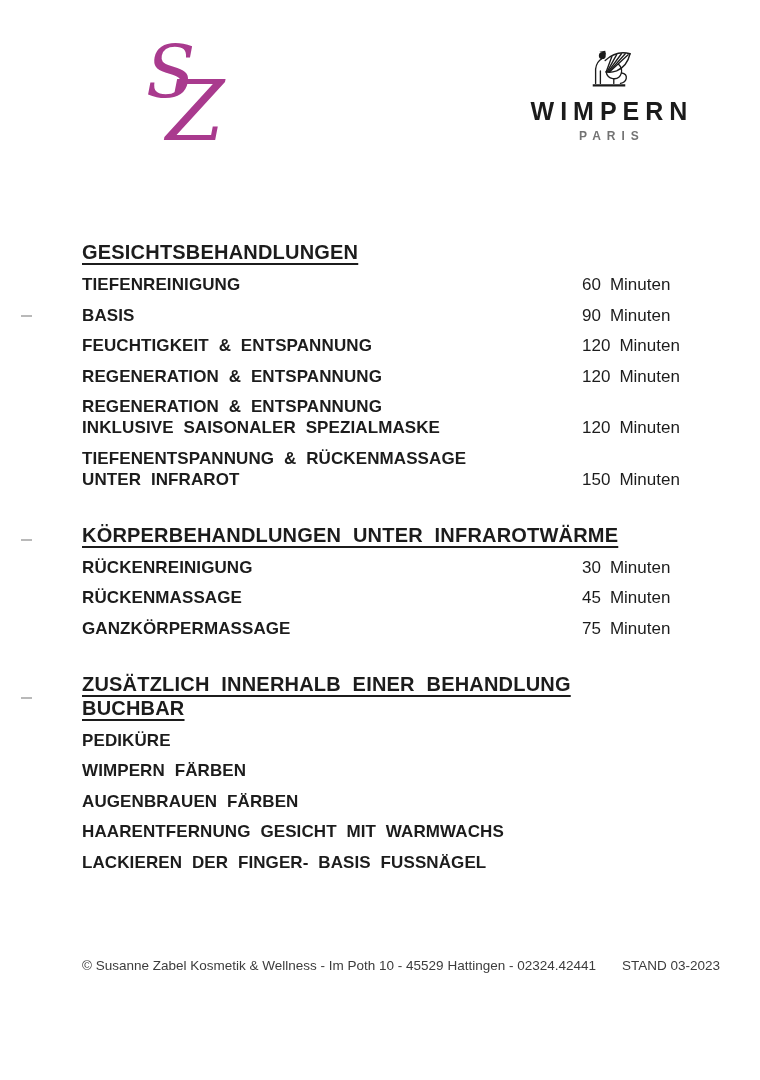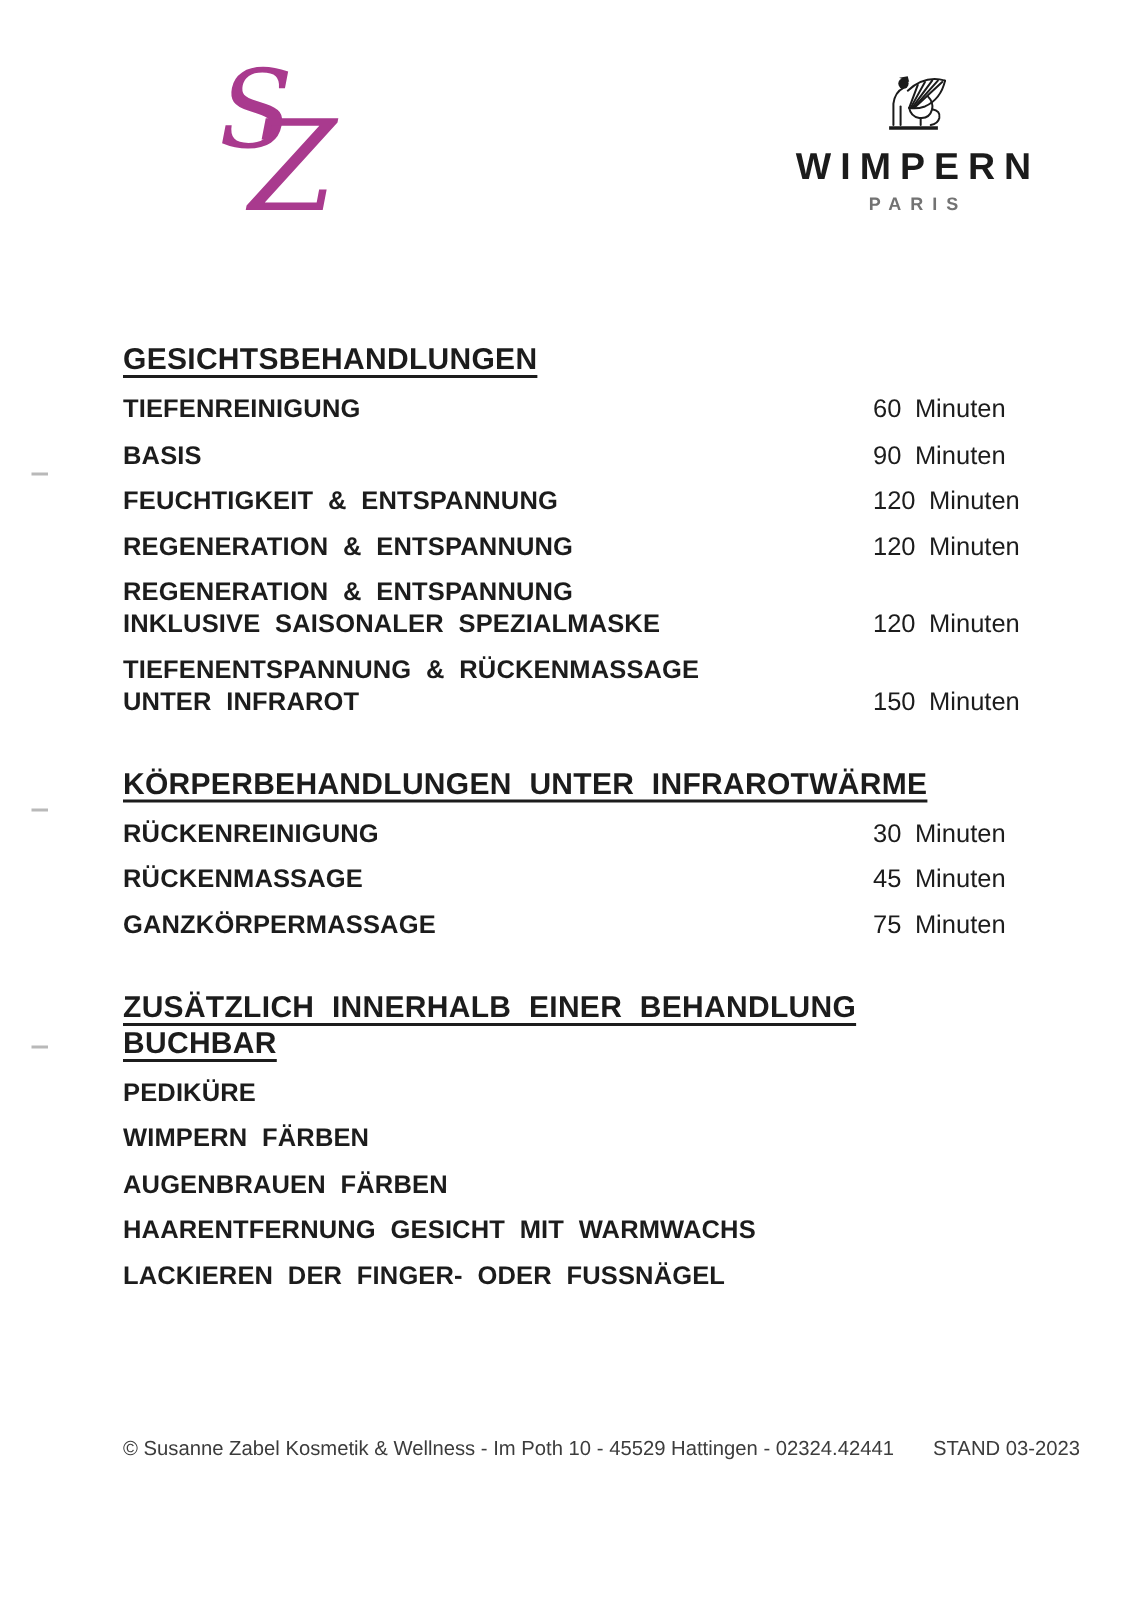--- a/index.html
+++ b/index.html
@@ -33,21 +33,21 @@
     font-size:25px; font-weight:900; letter-spacing:6px;
     padding-left:6px; 
     margin-top:5px; color:#1b1b1b; white-space:nowrap;
   }
   .monteil-city {
     font-size:12px; font-weight:700; letter-spacing:6px;
     padding-left:6px; margin-top:3px; color:#737373;
   }
 
   
-  .menu { position:absolute; left:82px; top:228px; width:600px; }
+  .menu { position:absolute; left:82px; top:240px; width:600px; }
   .section + .section { margin-top:33px; }
   .section-title {
     font-size:20px; line-height:24px; font-weight:700;
     word-spacing:6px; letter-spacing:0.2px;
     margin-bottom:10px;
   }
   .section-title span {
     text-decoration:underline;
     text-underline-offset:4px;
     text-decoration-thickness:1.5px;
@@ -237,21 +237,21 @@
             <span class="line">AUGENBRAUEN FÄRBEN</span>
           </div>
       </div>
       <div class="row">
         <div class="svc-name">
             <span class="line">HAARENTFERNUNG GESICHT MIT WARMWACHS</span>
           </div>
       </div>
       <div class="row">
         <div class="svc-name">
-            <span class="line">LACKIEREN DER FINGER- ODER FUSSNÄGEL</span>
+            <span class="line">LACKIEREN DER FINGER- BASIS FUSSNÄGEL</span>
           </div>
       </div>
     </div>
 
   </div>
 
   <div class="footer">
     <span>© Susanne Zabel Kosmetik &amp; Wellness - Im Poth 10 - 45529 Hattingen - 02324.42441</span>
     <span>STAND 03-2023</span>
   </div>

